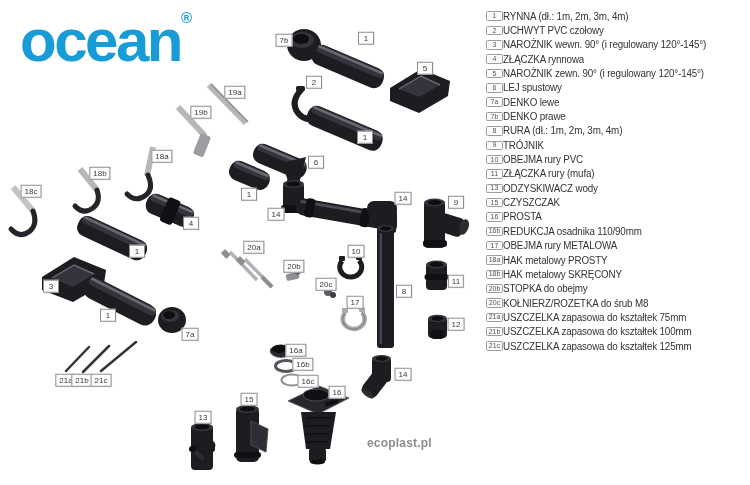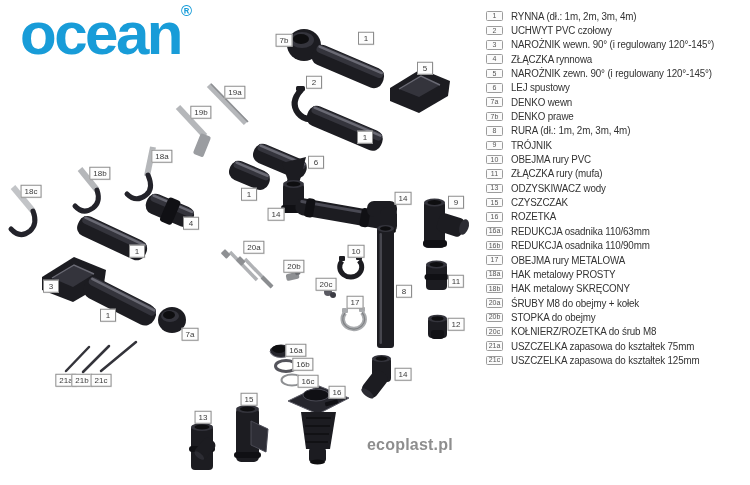--- a/index.html
+++ b/index.html
@@ -1,35 +1,35 @@
 <!DOCTYPE html>
 <html><head>
 <meta charset="utf-8">
 <style>
   html,body{margin:0;padding:0;}
   body{width:750px;height:485px;background:#ffffff;overflow:hidden;position:relative;
        font-family:"Liberation Sans","DejaVu Sans",sans-serif;}
   .canvas{position:absolute;inset:0;background:#fff;}
   
-  .logo{position:absolute;left:20px;top:3px;font-weight:bold;font-size:60px;
+  .logo{position:absolute;left:20px;top:10px;font-weight:bold;font-size:60px;
         letter-spacing:-2.5px;line-height:1.0;}
   .logo sup{font-size:15px;font-weight:bold;vertical-align:38px;letter-spacing:0;}
   
   .diagram{position:absolute;left:0;top:0;width:480px;height:485px;}
   .diagram svg{position:absolute;left:0;top:0;}
   .plabel{position:absolute;transform:translate(-50%,-50%);
           font-size:8px;line-height:9px;padding:1px 3px 0.5px 3px;min-width:8px;text-align:center;
           background:#fdfdfd;border:1px solid #8d8d8d;color:#3a3a3a;
           box-shadow:0.5px 0.5px 0 rgba(0,0,0,0.12);white-space:nowrap;}
   
-  .watermark{position:absolute;left:367px;top:436px;font-size:16px;font-weight:bold;
+  .watermark{position:absolute;left:367px;top:436px;font-size:12px;font-weight:bold;
              letter-spacing:0.2px;}
   
   .legend{position:absolute;left:486px;top:9px;width:262px;display:flex;flex-direction:column;}
-  .lrow{height:14.35px;display:flex;align-items:center;gap:8px;text-align:right;}
+  .lrow{height:14.35px;display:flex;align-items:center;gap:0;text-align:right;}
   .ltag{flex:0 0 17px;box-sizing:border-box;width:17px;height:9.5px;border:1px solid #9c9c9c;
         border-radius:1.5px;background:#fbfbfb;color:#555;font-size:7px;line-height:8px;
         display:inline-flex;align-items:center;justify-content:center;}
   .llbl{font-size:10px;color:#333;white-space:nowrap;letter-spacing:-0.15px;
         transform:scaleX(.98);transform-origin:0 50%;}
 </style>
 </head>
 <body>
 
 <div class="canvas">
@@ -340,21 +340,21 @@
       <div class="lrow">
         <span class="ltag">5</span>
         <span class="llbl">NAROŻNIK zewn. 90° (i regulowany 120°-145°)</span>
       </div>
       <div class="lrow">
         <span class="ltag">6</span>
         <span class="llbl">LEJ spustowy</span>
       </div>
       <div class="lrow">
         <span class="ltag">7a</span>
-        <span class="llbl">DENKO wewn</span>
+        <span class="llbl">DENKO lewe</span>
       </div>
       <div class="lrow">
         <span class="ltag">7b</span>
         <span class="llbl">DENKO prawe</span>
       </div>
       <div class="lrow">
         <span class="ltag">8</span>
         <span class="llbl">RURA (dł.: 1m, 2m, 3m, 4m)</span>
       </div>
       <div class="lrow">
@@ -372,56 +372,52 @@
       <div class="lrow">
         <span class="ltag">13</span>
         <span class="llbl">ODZYSKIWACZ wody</span>
       </div>
       <div class="lrow">
         <span class="ltag">15</span>
         <span class="llbl">CZYSZCZAK</span>
       </div>
       <div class="lrow">
         <span class="ltag">16</span>
-        <span class="llbl">ROZETKA</span>
-      </div>
-      <div class="lrow">
-        <span class="ltag">16a</span>
-        <span class="llbl">REDUKCJA osadnika 110/63mm</span>
+        <span class="llbl">PROSTA</span>
       </div>
       <div class="lrow">
         <span class="ltag">16b</span>
         <span class="llbl">REDUKCJA osadnika 110/90mm</span>
       </div>
       <div class="lrow">
         <span class="ltag">17</span>
         <span class="llbl">OBEJMA rury METALOWA</span>
       </div>
       <div class="lrow">
         <span class="ltag">18a</span>
         <span class="llbl">HAK metalowy PROSTY</span>
       </div>
       <div class="lrow">
         <span class="ltag">18b</span>
         <span class="llbl">HAK metalowy SKRĘCONY</span>
       </div>
       <div class="lrow">
-        <span class="ltag">20a</span>
-        <span class="llbl">ŚRUBY M8 do obejmy + kołek</span>
-      </div>
-      <div class="lrow">
         <span class="ltag">20b</span>
         <span class="llbl">STOPKA do obejmy</span>
       </div>
       <div class="lrow">
         <span class="ltag">20c</span>
         <span class="llbl">KOŁNIERZ/ROZETKA do śrub M8</span>
       </div>
       <div class="lrow">
         <span class="ltag">21a</span>
         <span class="llbl">USZCZELKA zapasowa do kształtek 75mm</span>
       </div>
       <div class="lrow">
+        <span class="ltag">21b</span>
+        <span class="llbl">USZCZELKA zapasowa do kształtek 100mm</span>
+      </div>
+      <div class="lrow">
         <span class="ltag">21c</span>
         <span class="llbl">USZCZELKA zapasowa do kształtek 125mm</span>
       </div>
     </div>
 </div>
 
 </body></html>

